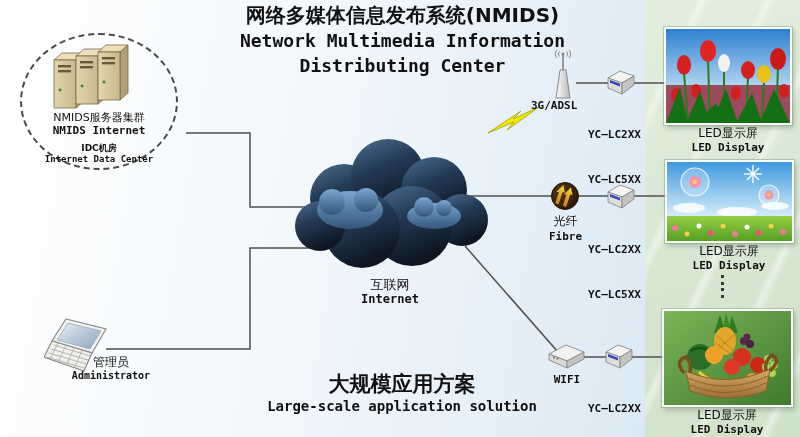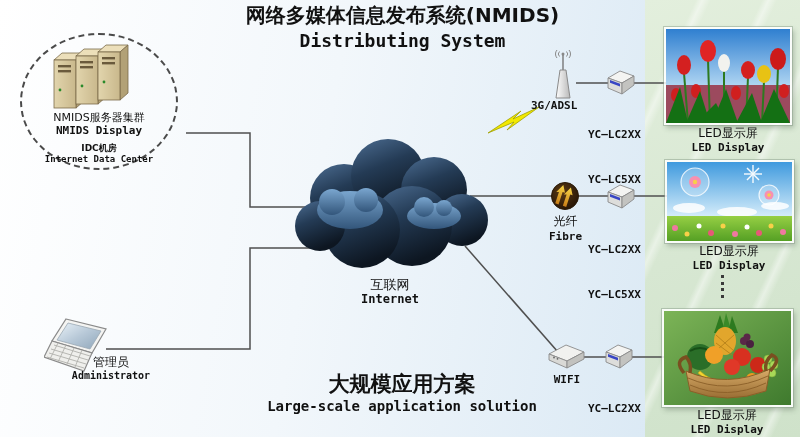--- a/index.html
+++ b/index.html
@@ -56,21 +56,22 @@
     <polyline points="106,349 250,349 250,248 312,248" fill="none" stroke="#4f4f4f" stroke-width="1.5"></polyline>
     <line x1="576" y1="83" x2="666" y2="83" stroke="#4f4f4f" stroke-width="1.5"></line>
     <line x1="470" y1="196" x2="667" y2="196" stroke="#4f4f4f" stroke-width="1.5"></line>
     <line x1="465" y1="246" x2="558" y2="352" stroke="#4f4f4f" stroke-width="1.5"></line>
     <line x1="556" y1="357" x2="664" y2="357" stroke="#4f4f4f" stroke-width="1.5"></line>
     <path d="M488,133 L521,111 L513,119 L539,107 L507,130 L514,122 Z" fill="#f2e900" stroke="#a0a000" stroke-width="0.8"></path>
   </svg>
 
   <div class="abs title-block ctr">
     <div class="title-zh zh">网络多媒体信息发布系统(NMIDS)</div>
-    <div class="title-en mono">Distributing System</div>
+    <div class="title-en mono">Network Multimedia Information</div>
+    <div class="title-en mono">Distributing Center</div>
   </div>
 
   <div class="abs dc-ellipse"></div>
   <svg class="abs" style="left:52px; top:44px;" width="94" height="66" viewBox="0 0 94 66">
     <defs>
       <linearGradient id="srvF" x1="0" y1="0" x2="1" y2="0">
         <stop offset="0" stop-color="#e2d5ad"></stop>
           <stop offset="1" stop-color="#c9b88c"></stop>
       </linearGradient>
     </defs>
@@ -94,21 +95,21 @@
       <polygon points="2,16 10,9 32,9 24,16" fill="#ecdfba" stroke="#7a6a4a" stroke-width="0.8"></polygon>
       <polygon points="24,16 32,9 32,57 24,64" fill="#b2a176" stroke="#7a6a4a" stroke-width="0.8"></polygon>
       <rect x="2" y="16" width="22" height="48" fill="url(#srvF)" stroke="#7a6a4a" stroke-width="0.8"></rect>
       <rect x="6" y="21" width="13" height="2.4" fill="#6a5a3c"></rect>
         <rect x="6" y="26" width="13" height="2.4" fill="#6a5a3c"></rect>
       <circle cx="8" cy="46" r="1.4" fill="#2a8a2a"></circle>
     </g>
   </svg>
   <div class="abs ctr" style="left:22px; top:111px; width:154px;">
     <div class="small-lbl-zh">NMIDS服务器集群</div>
-    <div class="small-lbl-en">NMIDS Display</div>
+    <div class="small-lbl-en">NMIDS Internet</div>
     <div class="tiny-lbl-zh" style="margin-top:6px;">IDC机房</div>
     <div class="tiny-lbl-en">Internet Data Center</div>
   </div>
 
   <svg class="abs" style="left:44px; top:317px;" width="74" height="62" viewBox="0 0 74 62">
     <defs>
       <linearGradient id="scr" x1="0" y1="0" x2="1" y2="1">
         <stop offset="0" stop-color="#e9f1f7"></stop>
           <stop offset="0.5" stop-color="#b8c9d8"></stop>
           <stop offset="1" stop-color="#8fa6ba"></stop>

